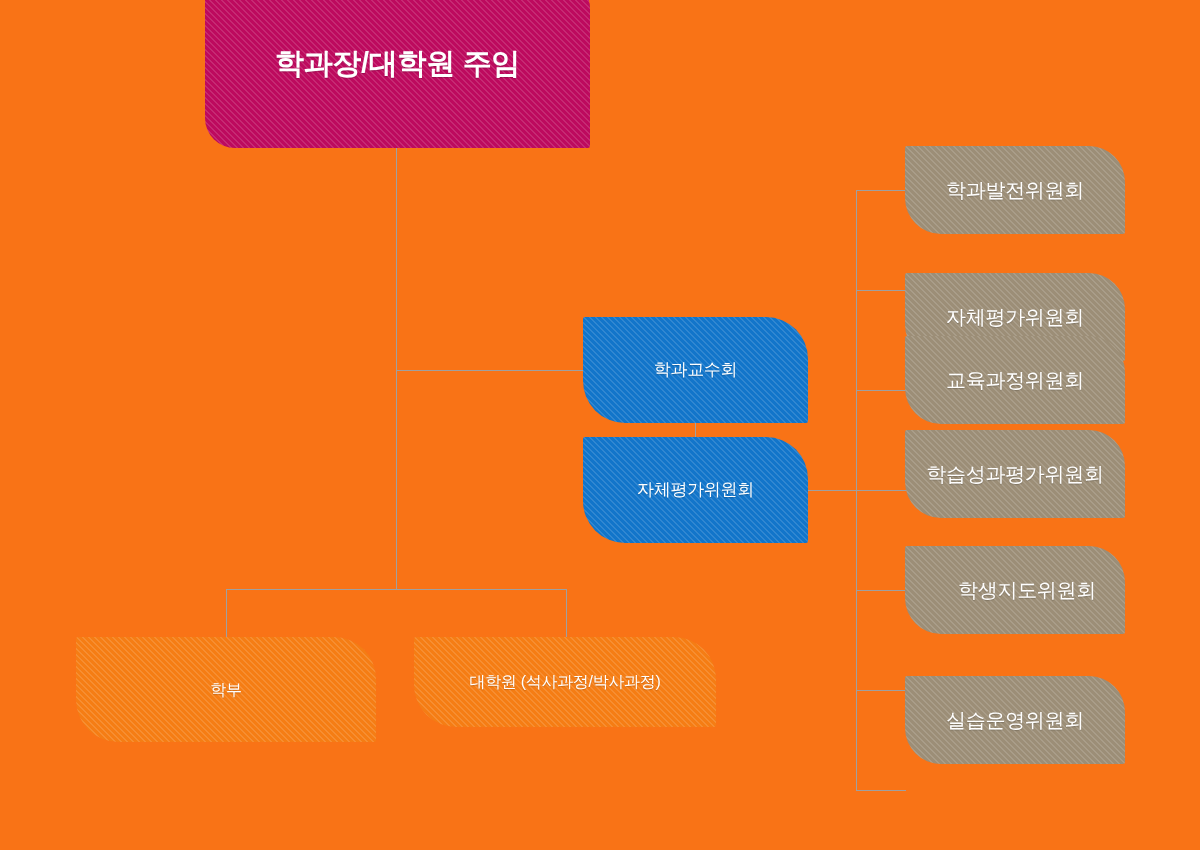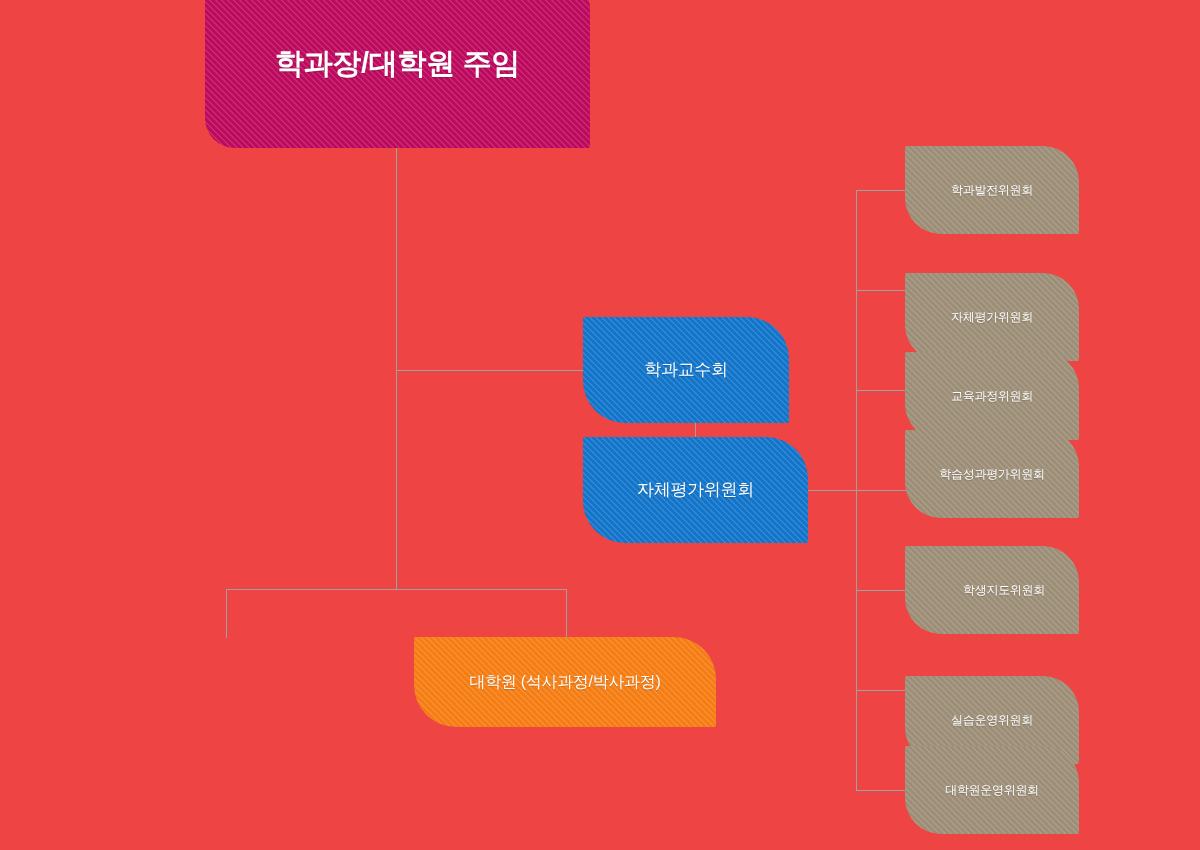--- a/index.html
+++ b/index.html
@@ -8,21 +8,21 @@
     padding: 0;
     background: #ffffff;
   }
   body {
     font-family: "Liberation Sans", "DejaVu Sans", sans-serif;
   }
   #chart-root {
     position: relative;
     width: 1200px;
     height: 850px;
-    background: #ef4444;
+    background: #f97316;
     overflow: hidden;
   }
 
   
   .line {
     position: absolute;
     background: #a0a0a0;
   }
   .line.v { width: 1px; }
   .line.h { height: 1px; }
@@ -67,38 +67,38 @@
   .node-orange { background-color: #f57d14; }
   .node-brown  { background-color: #9c8e77; }
 
   
   #node-head {
     left: 205px;  top: -22px;   width: 385px; height: 170px;
     font-size: 29px; font-weight: bold;
     border-radius: 2px 30px 2px 30px;
   }
   #node-blue-1 {
-    left: 583px;  top: 317px;  width: 206px; height: 106px;
+    left: 583px;  top: 317px;  width: 225px; height: 106px;
     font-size: 17px;
   }
   #node-blue-2 {
     left: 583px;  top: 437px;  width: 225px; height: 106px;
     font-size: 17px;
   }
   #node-orange-1 {
     left: 76px;   top: 637px;  width: 300px; height: 105px;
     font-size: 16px;
   }
   #node-orange-2 {
     left: 414px;  top: 637px;  width: 302px; height: 90px;
     font-size: 16px;
   }
   .node-brown {
-    left: 905px;  width: 174px; height: 88px;
-    font-size: 12px;
+    left: 905px;  width: 220px; height: 88px;
+    font-size: 20px;
     border-radius: 2px 36px 2px 36px;
   }
 </style>
 </head>
 <body>
 
 <div id="chart-root">
 
   <div class="line v" style="left:396px; top:148px; height:442px;"></div>
 
@@ -127,46 +127,46 @@
   </div>
 
   <div id="node-blue-1" class="node node-blue hatch">
     <span class="label">학과교수회</span>
   </div>
 
   <div id="node-blue-2" class="node node-blue hatch">
     <span class="label">자체평가위원회</span>
   </div>
 
+  <div id="node-orange-1" class="node node-orange hatch">
+    <span class="label">학부</span>
+  </div>
 
   <div id="node-orange-2" class="node node-orange hatch">
     <span class="label">대학원 (석사과정/박사과정)</span>
   </div>
 
   <div class="node node-brown hatch" style="top:146px;">
     <span class="label">학과발전위원회</span>
   </div>
 
   <div class="node node-brown hatch" style="top:246px;margin-top:27px;">
     <span class="label">자체평가위원회</span>
   </div>
 
-  <div class="node node-brown hatch" style="top:352px;">
+  <div class="node node-brown hatch" style="top:336px;">
     <span class="label">교육과정위원회</span>
   </div>
 
   <div class="node node-brown hatch" style="top:430px;">
     <span class="label">학습성과평가위원회</span>
   </div>
 
   <div class="node node-brown hatch" style="top:546px;padding-left:24px;">
     <span class="label">학생지도위원회</span>
   </div>
 
   <div class="node node-brown hatch" style="top:676px;">
     <span class="label">실습운영위원회</span>
   </div>
 
-  <div class="node node-brown hatch" style="top:746px;">
-    <span class="label">대학원운영위원회</span>
-  </div>
 
 </div>
 
 </body></html>

